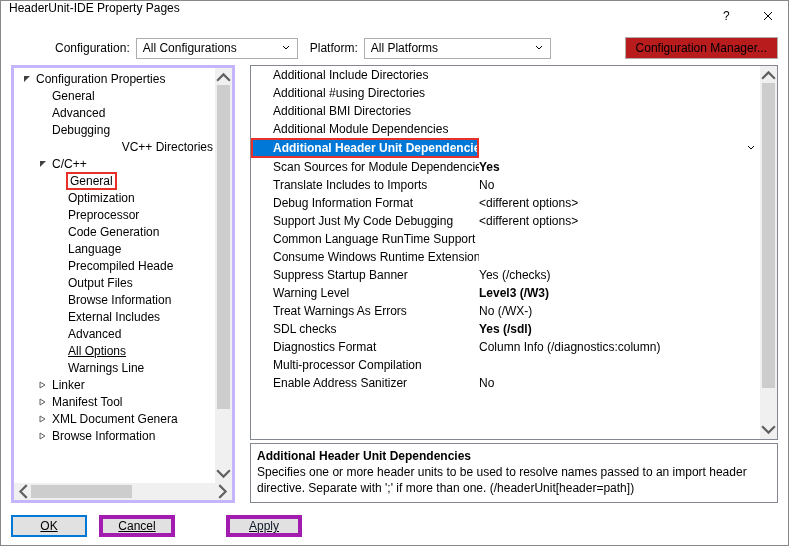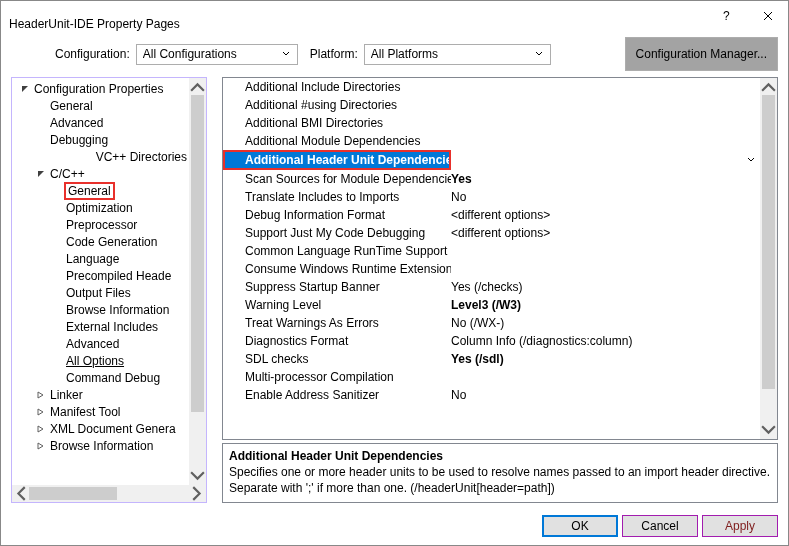--- a/index.html
+++ b/index.html
@@ -1,29 +1,29 @@
 <!DOCTYPE html>
 <html><head>
 <meta charset="utf-8">
 <style>
 * { box-sizing: border-box; margin: 0; padding: 0; font-family: "Segoe UI", Tahoma, sans-serif; font-size: 12px; }
 body { background: #fff; width: 789px; height: 546px; border: 1px solid #888; display: flex; flex-direction: column; overflow: hidden; }
-.titlebar { display: flex; align-items: flex-end; height: 30px; padding: 0 0 0 8px; }
+.titlebar { display: flex; align-items: flex-start; height: 30px; padding: 0 0 0 8px; }
 .titlebar-title { flex: 1; font-size: 12px; color: #000; }
 .titlebar-btn { width: 40px; height: 30px; display: flex; align-items: center; justify-content: center; color: #000; }
 .titlebar-btn svg { width: 10px; height: 10px; }
 .topbar { display: flex; align-items: center; gap: 6px; padding: 6px 10px; margin-left: 44px; }
 .label { font-size: 12px; }
 .dropdown { border: 1px solid #adadad; background: #fff; height: 21px; display: flex; align-items: center; padding: 0 4px 0 6px; }
 .dropdown .dval { flex: 1; font-size: 12px; white-space: nowrap; overflow: hidden; }
 .chev { width: 14px; display: flex; justify-content: center; }
 .chev svg { width: 8px; height: 8px; }
-.btn { border: 1px solid #adadad; background: #a3a3a3; height: 34px; padding: 0 10px; display: flex; align-items: center; font-size: 12px; }
+.btn { border: 1px solid #adadad; background: #b91c1c; height: 22px; padding: 0 10px; display: flex; align-items: center; font-size: 12px; }
 .content { flex: 1; display: flex; padding: 0 10px 4px 10px; gap: 4px; min-height: 0; }
-.left { width: 196px; border: 1px solid #c4b5fd; display: flex; flex-direction: column; }
+.left { width: 224px; border: 3px solid #c4b5fd; display: flex; flex-direction: column; }
 .tree { flex: 1; overflow: hidden; padding-top: 2px; }
 .tree-row { display: flex; align-items: center; height: 17px; white-space: nowrap; }
 .tree-row .tgl { width: 14px; display: flex; justify-content: center; }
 .tree-row .tgl svg { width: 8px; height: 8px; }
 .tree-label { padding: 0 2px; font-size: 12px; }
 .hl-red { border: 2px solid #e8302b; }
 .vscroll { width: 17px; background: #f0f0f0; display: flex; flex-direction: column; }
 .vscroll .arrow { height: 17px; display: flex; align-items: center; justify-content: center; }
 .vscroll .track { flex: 1; position: relative; }
 .vscroll .thumb { position: absolute; left: 2px; right: 2px; background: #cdcdcd; }
@@ -37,24 +37,24 @@
 .grid { flex: 1; overflow: hidden; }
 .grow { display: flex; align-items: center; height: 18px; }
 .gname { width: 228px; padding-left: 22px; font-size: 12px; white-space: nowrap; overflow: hidden; }
 .gval { flex: 1; font-size: 12px; white-space: nowrap; overflow: hidden; }
 .gval b, .gname b { font-weight: 700; }
 .grow.sel .gname { background: #0078d7; color: #fff; border: 2px solid #e8302b; padding-left: 20px; box-sizing: border-box; height: 20px; display: flex; align-items: center; font-weight: 700; }
 .grow.sel { height: 20px; }
 .rowchev { width: 18px; display: flex; justify-content: center; }
 .desc { border: 1px solid #828790; padding: 4px 6px; margin-top: 3px; font-size: 12px; line-height: 1.35; height: 60px; }
 .desc-title { font-weight: 700; }
-.btnrow { display: flex; justify-content: flex-end; gap: 4px; padding: 8px 10px; }
-.dlgbtn { width: 76px; height: 22px; border: 1px solid #a21caf; background: #e1e1e1; display: flex; align-items: center; justify-content: center; font-size: 12px; }
+.btnrow { display: flex; gap: 12px; padding: 8px 10px; text-decoration: underline; }
+.dlgbtn { width: 76px; height: 22px; border: 4px solid #a21caf; background: #e1e1e1; display: flex; align-items: center; justify-content: center; font-size: 12px; }
 .dlgbtn.primary { border: 2px solid #0078d7; background: #e1e1e1; }
-.dlgbtn.disabled { color: #7f1d1d; }
+.dlgbtn.disabled { color: #0f172a; margin-left: 39px; }
 </style>
 </head>
 <body>
 
 <div class="titlebar">
   <div class="titlebar-title">HeaderUnit-IDE Property Pages</div>
   <div class="titlebar-btn">
     <svg viewBox="0 0 10 10">
         <text x="0" y="9" font-size="12">?</text>
       </svg>
@@ -165,21 +165,21 @@
           <div class="tree-row" style="padding-left: 38px;">
             <span class="tgl"></span>
             <span class="tree-label">Advanced</span>
           </div>
           <div class="tree-row" style="padding-left: 38px; text-decoration: underline;">
             <span class="tgl"></span>
             <span class="tree-label">All Options</span>
           </div>
           <div class="tree-row" style="padding-left: 38px;">
             <span class="tgl"></span>
-            <span class="tree-label">Command Debug</span>
+            <span class="tree-label">Warnings Line</span>
           </div>
           <div class="tree-row" style="padding-left: 22px;">
             <span class="tgl">
               <svg viewBox="0 0 8 8">
                 <polygon points="1,1 6,4 1,7" fill="none" stroke="#606060"></polygon>
               </svg>
             </span>
             <span class="tree-label">Linker</span>
           </div>
           <div class="tree-row" style="padding-left: 22px;">
@@ -298,26 +298,26 @@
           </div>
           <div class="grow">
             <div class="gname">Warning Level</div>
             <div class="gval"><b>Level3 (/W3)</b></div>
           </div>
           <div class="grow">
             <div class="gname">Treat Warnings As Errors</div>
             <div class="gval">No (/WX-)</div>
           </div>
           <div class="grow">
+            <div class="gname">SDL checks</div>
+            <div class="gval"><b>Yes (/sdl)</b></div>
+          </div>
+          <div class="grow">
             <div class="gname">Diagnostics Format</div>
             <div class="gval">Column Info (/diagnostics:column)</div>
-          </div>
-          <div class="grow">
-            <div class="gname">SDL checks</div>
-            <div class="gval"><b>Yes (/sdl)</b></div>
           </div>
           <div class="grow">
             <div class="gname">Multi-processor Compilation</div>
             <div class="gval"></div>
           </div>
           <div class="grow">
             <div class="gname">Enable Address Sanitizer</div>
             <div class="gval">No</div>
           </div>
         </div>

